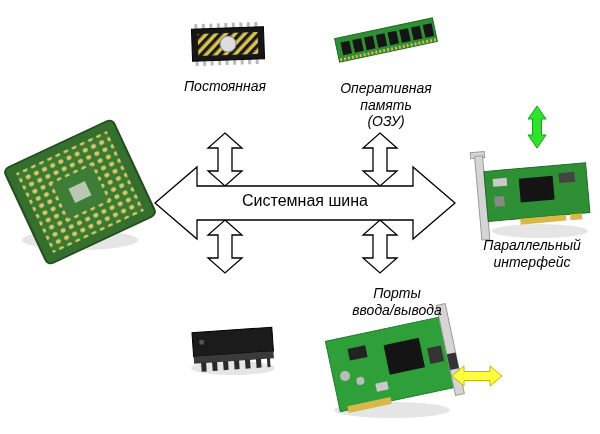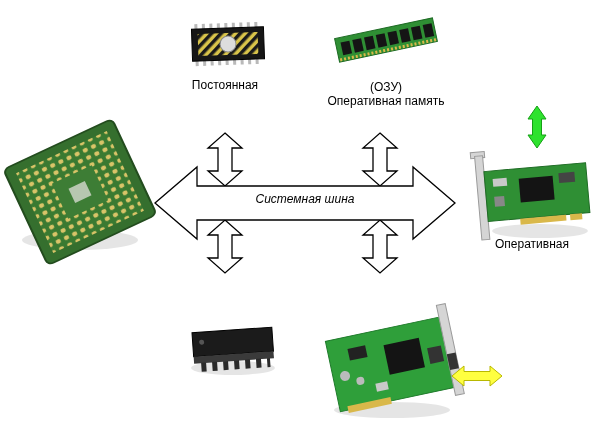--- a/index.html
+++ b/index.html
@@ -2,26 +2,27 @@
 <html><head>
 <meta charset="utf-8">
 <style>
   html,body{margin:0;padding:0;background:#fff;}
   .stage{
     position:relative;width:600px;height:434px;background:#ffffff;
     font-family:"Liberation Sans","DejaVu Sans",sans-serif;overflow:hidden;
   }
   .layer{position:absolute;left:0;top:0;width:600px;height:434px;}
   .lbl{
-    position:absolute;text-align:center;font-size:12px;color:#000;
+    position:absolute;text-align:center;font-size:14px;color:#000;
     line-height:1.18;
+    font-style:italic;
   }
   .lbl span{display:block;}
   .bus-lbl{
-    position:absolute;text-align:center;font-size:12px;color:#000;font-style:italic;
+    position:absolute;text-align:center;font-size:16px;color:#000;
   }
   .busShape{fill:#ffffff;stroke:#000000;stroke-width:1.3;}
 </style>
 </head>
 <body>
 
 <div class="stage">
 
   <svg class="layer" viewBox="0 0 600 434">
     <defs>
@@ -112,24 +113,29 @@
     <polygon stroke="#b8b800" stroke-width="1" points="452,376 464,366 464,371.5 490,371.5 490,366 502,376 490,386 490,380.5 464,380.5 464,386" fill="#ffff40"></polygon>
   </svg>
 
   <div class="bus-lbl" style="left:155px;top:192px;width:300px">Системная шина</div>
 
   <div class="lbl" style="left:175px;top:78px;width:100px">
     <span>Постоянная</span>
   </div>
 
   <div class="lbl" style="left:321px;top:80px;width:130px">
+    <span>Оперативная память</span>
     <span>(ОЗУ)</span>
-    <span>Оперативная память</span>
   </div>
 
 
   <div class="lbl" style="left:476px;top:237px;width:112px">
-    <span>Оперативная</span>
+    <span>Параллельный</span>
+    <span>интерфейс</span>
   </div>
 
 
+  <div class="lbl" style="left:342px;top:285px;width:110px">
+    <span>Порты</span>
+    <span>ввода/вывода</span>
+  </div>
 
 </div>
 
 </body></html>

